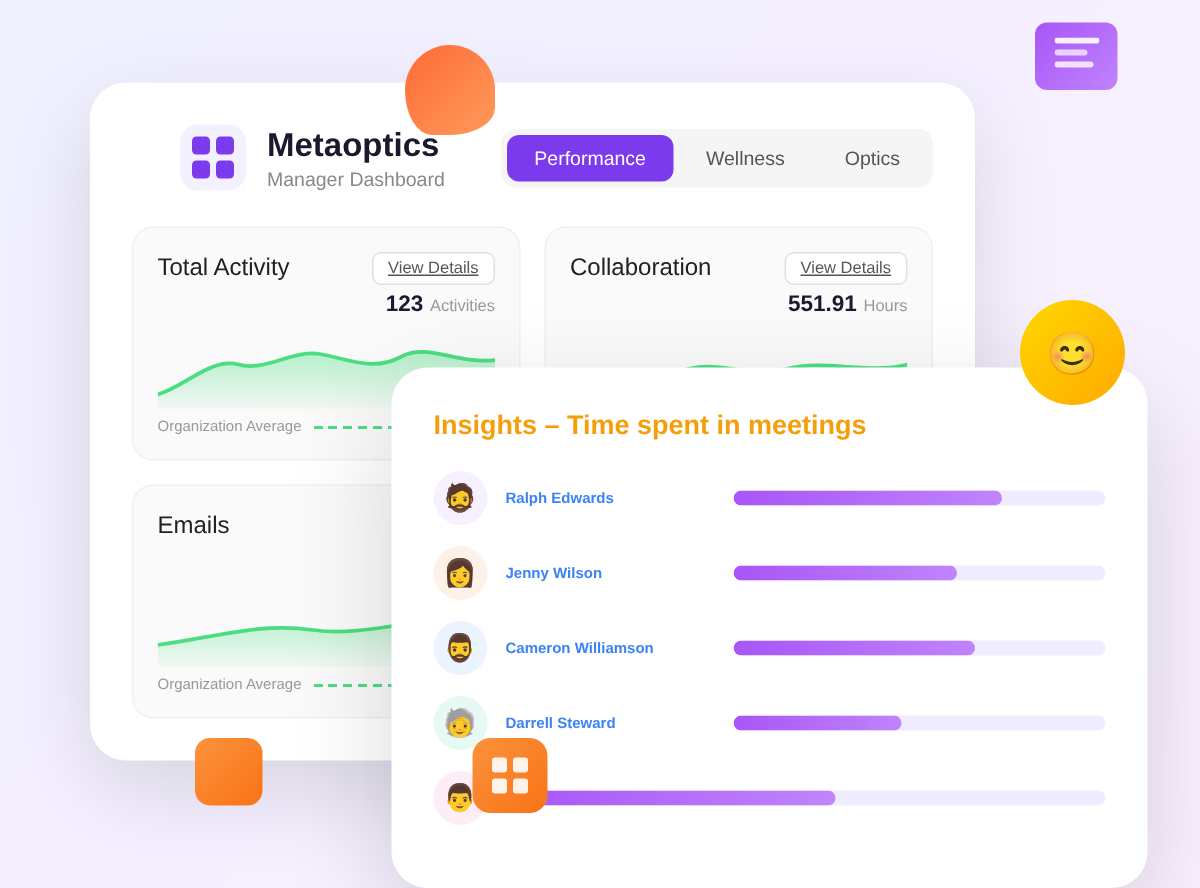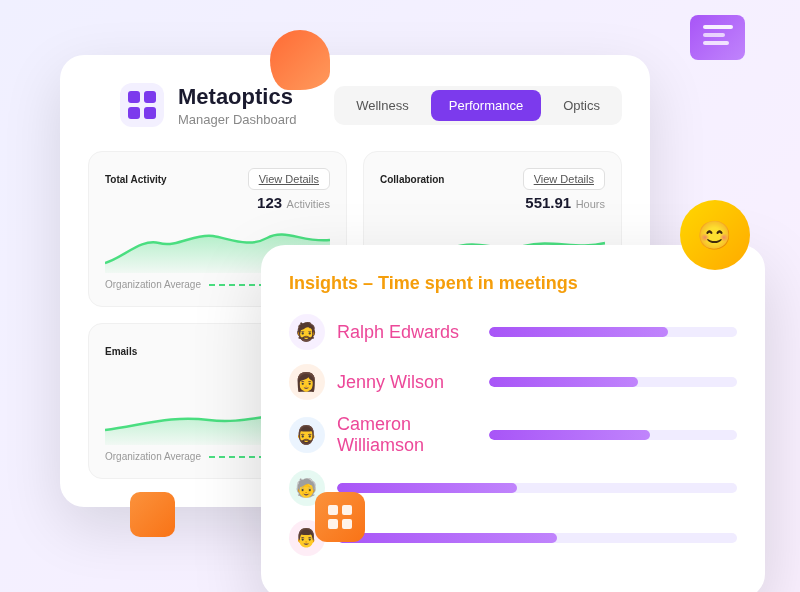--- a/index.html
+++ b/index.html
@@ -152,22 +152,22 @@
       position: relative;
     }
 
     .metric-header {
       display: flex;
       justify-content: space-between;
       align-items: center;
       margin-bottom: 4px;
     }
     .metric-title {
-      font-size: 10px;
-      font-weight: 700;
+      font-size: 16px;
+      font-weight: 400;
       color: #222;
     }
     .view-details-btn {
       font-size: 11px;
       color: #555;
       background: white;
       border: 1px solid #e0e0e0;
       border-radius: 6px;
       padding: 4px 10px;
       cursor: pointer;
@@ -248,23 +248,23 @@
       width: 36px; height: 36px;
       border-radius: 50%;
       background: #ddd;
       flex-shrink: 0;
       overflow: hidden;
       display: flex; align-items: center; justify-content: center;
       font-size: 16px;
     }
     .person-name {
       width: 140px;
-      font-size: 18px;
-      font-weight: 400;
-      color: #ec4899;
+      font-size: 10px;
+      font-weight: 700;
+      color: #3b82f6;
       flex-shrink: 0;
     }
     .bar-track {
       flex: 1;
       height: 10px;
       background: #f0ecff;
       border-radius: 5px;
       overflow: hidden;
     }
     .bar-fill {
@@ -309,22 +309,22 @@
         <span></span>
         <span></span>
         <span></span>
       </div>
       <div>
         <div class="brand-name">Metaoptics</div>
         <div class="brand-sub">Manager Dashboard</div>
       </div>
     </div>
     <div class="tab-group">
+      <button class="tab active">Performance</button>
       <button class="tab">Wellness</button>
-      <button class="tab active">Performance</button>
       <button class="tab">Optics</button>
     </div>
   </div>
 
   <div class="metrics-row">
 
     <div class="metric-card">
       <div class="metric-header">
         <span class="metric-title">Total Activity</span>
         <button class="view-details-btn">View Details</button>
@@ -431,20 +431,21 @@
     </div>
       <div class="person-row">
       <div class="avatar" style="background:#60a5fa20; font-size:18px;">🧔‍♂️</div>
       <div class="person-name">Cameron Williamson</div>
       <div class="bar-track">
         <div class="bar-fill" style="width:65%"></div>
       </div>
     </div>
       <div class="person-row">
       <div class="avatar" style="background:#34d39920; font-size:18px;">🧓</div>
+      <div class="person-name">Darrell Steward</div>
       <div class="bar-track">
         <div class="bar-fill" style="width:45%"></div>
       </div>
     </div>
       <div class="person-row">
       <div class="avatar" style="background:#f472b620; font-size:18px;">👨</div>
       <div class="bar-track">
         <div class="bar-fill" style="width:55%"></div>
       </div>
     </div>

